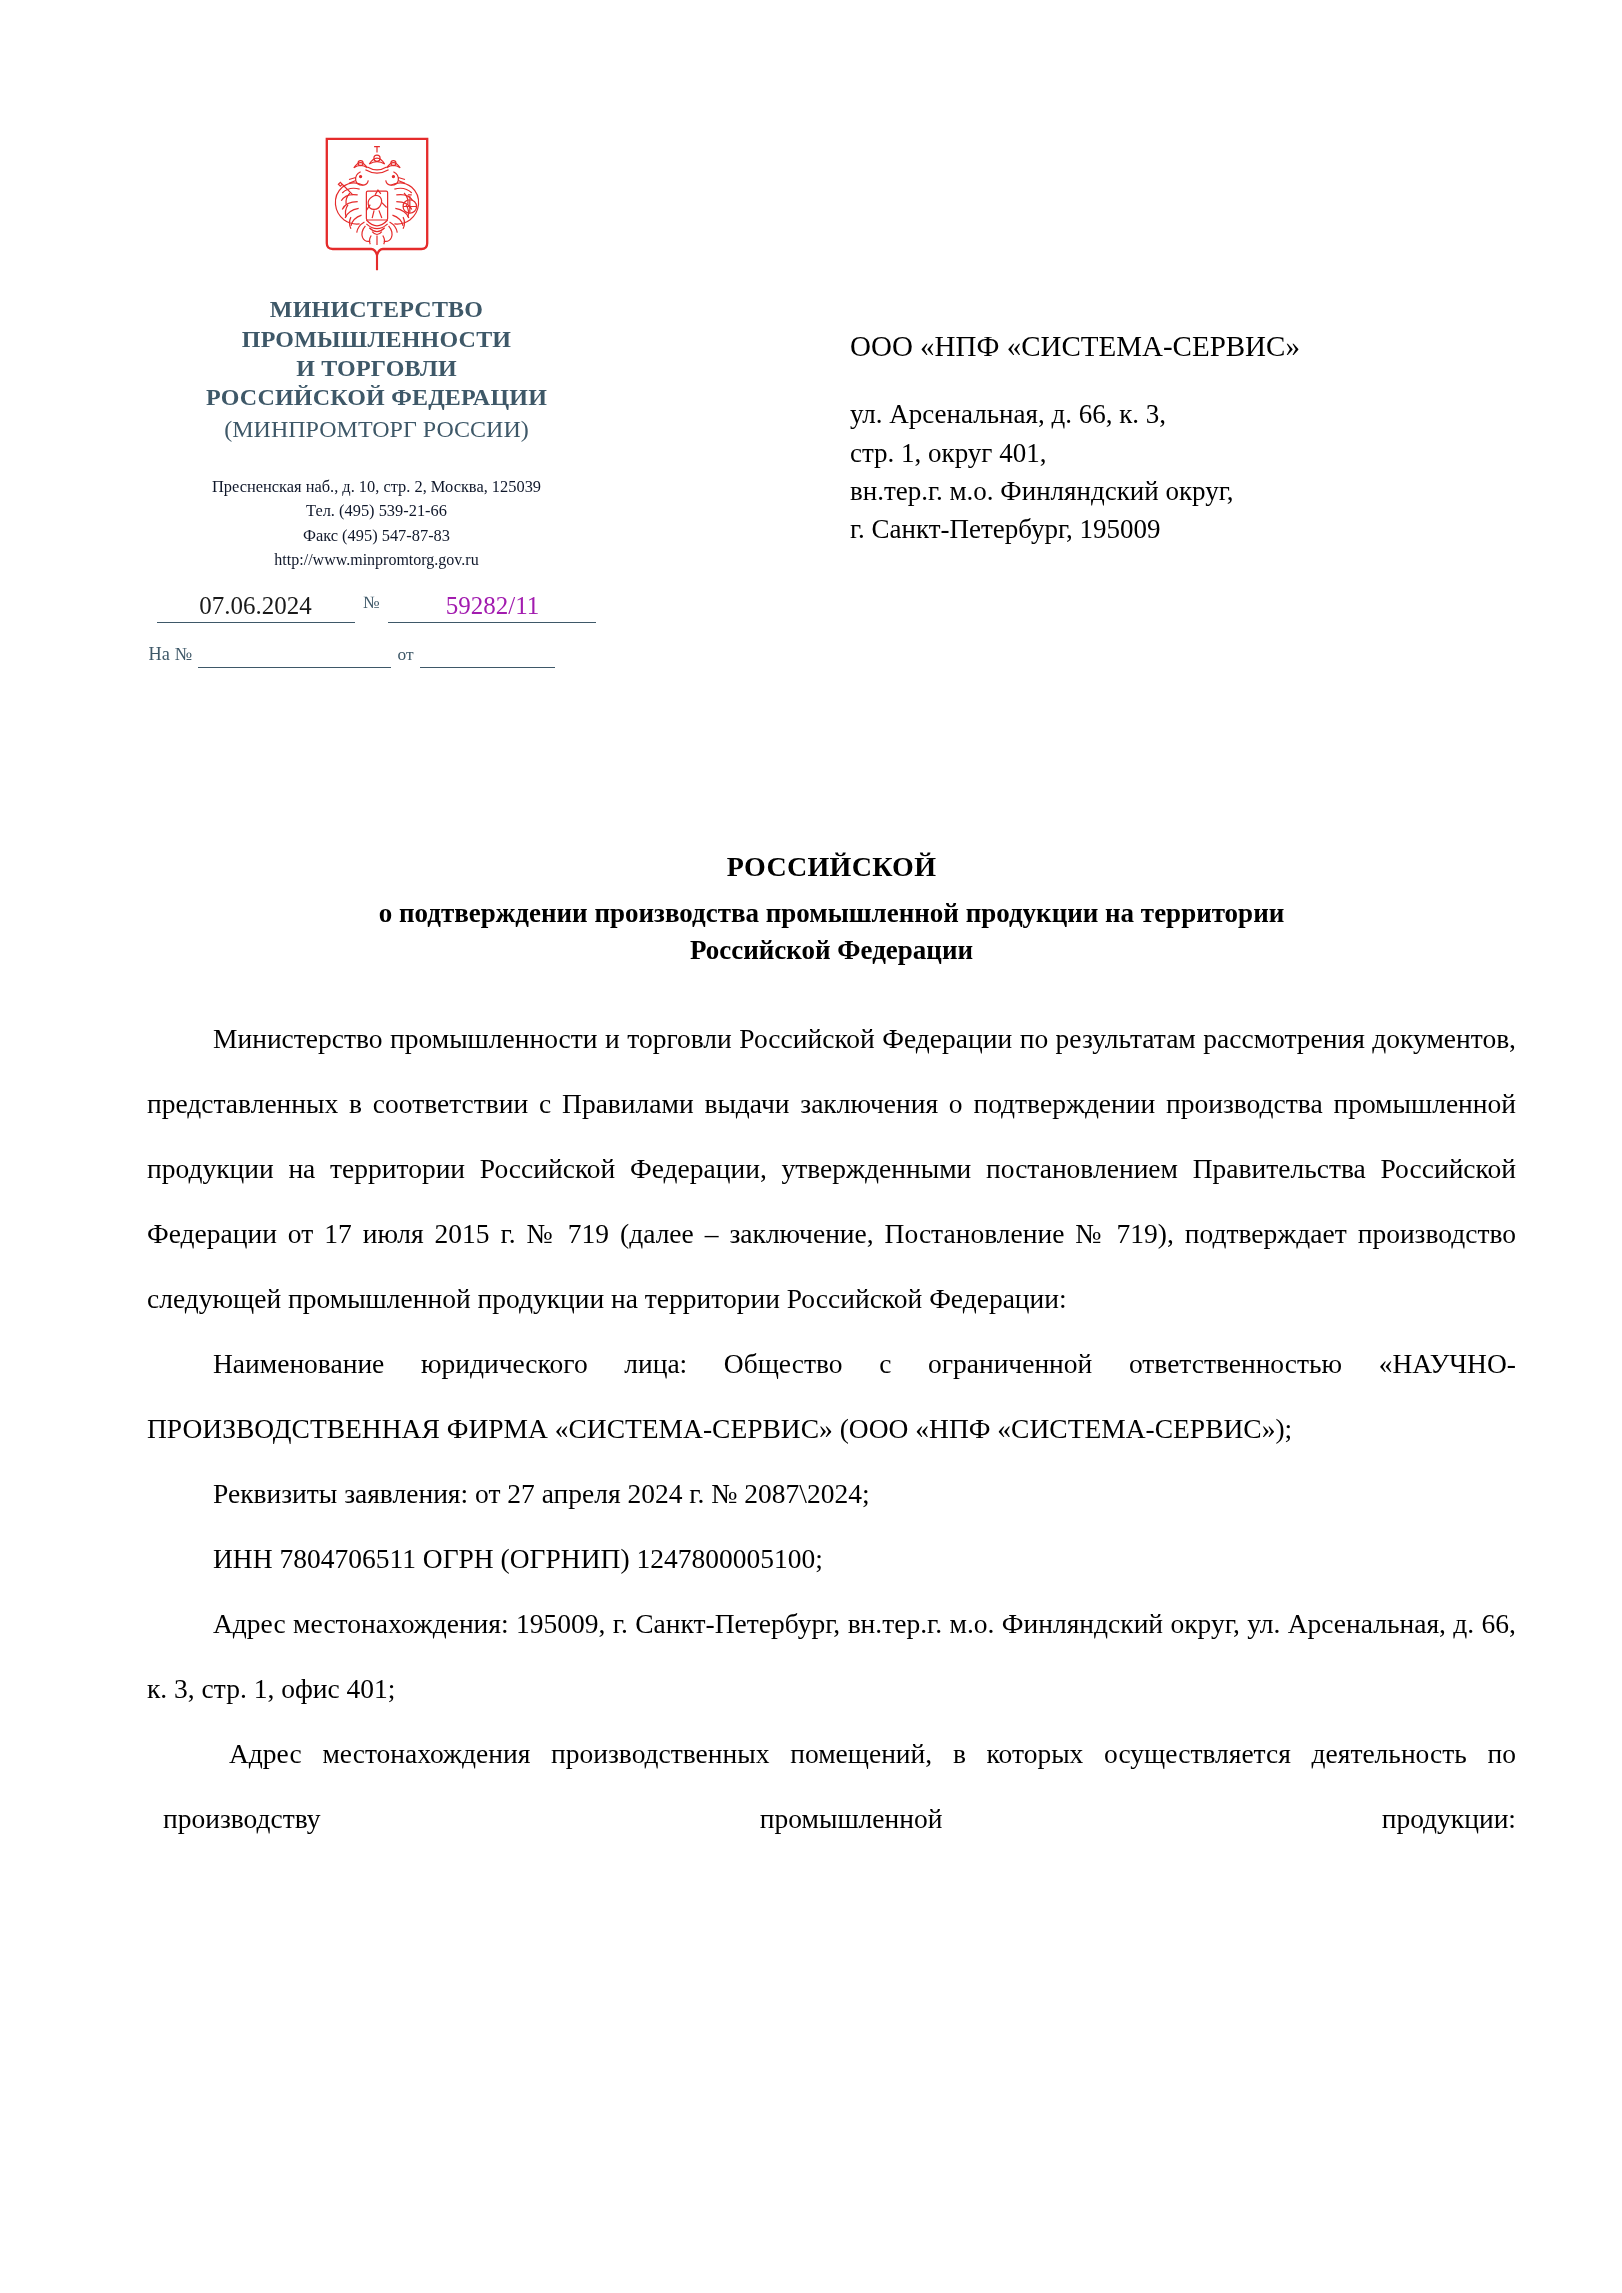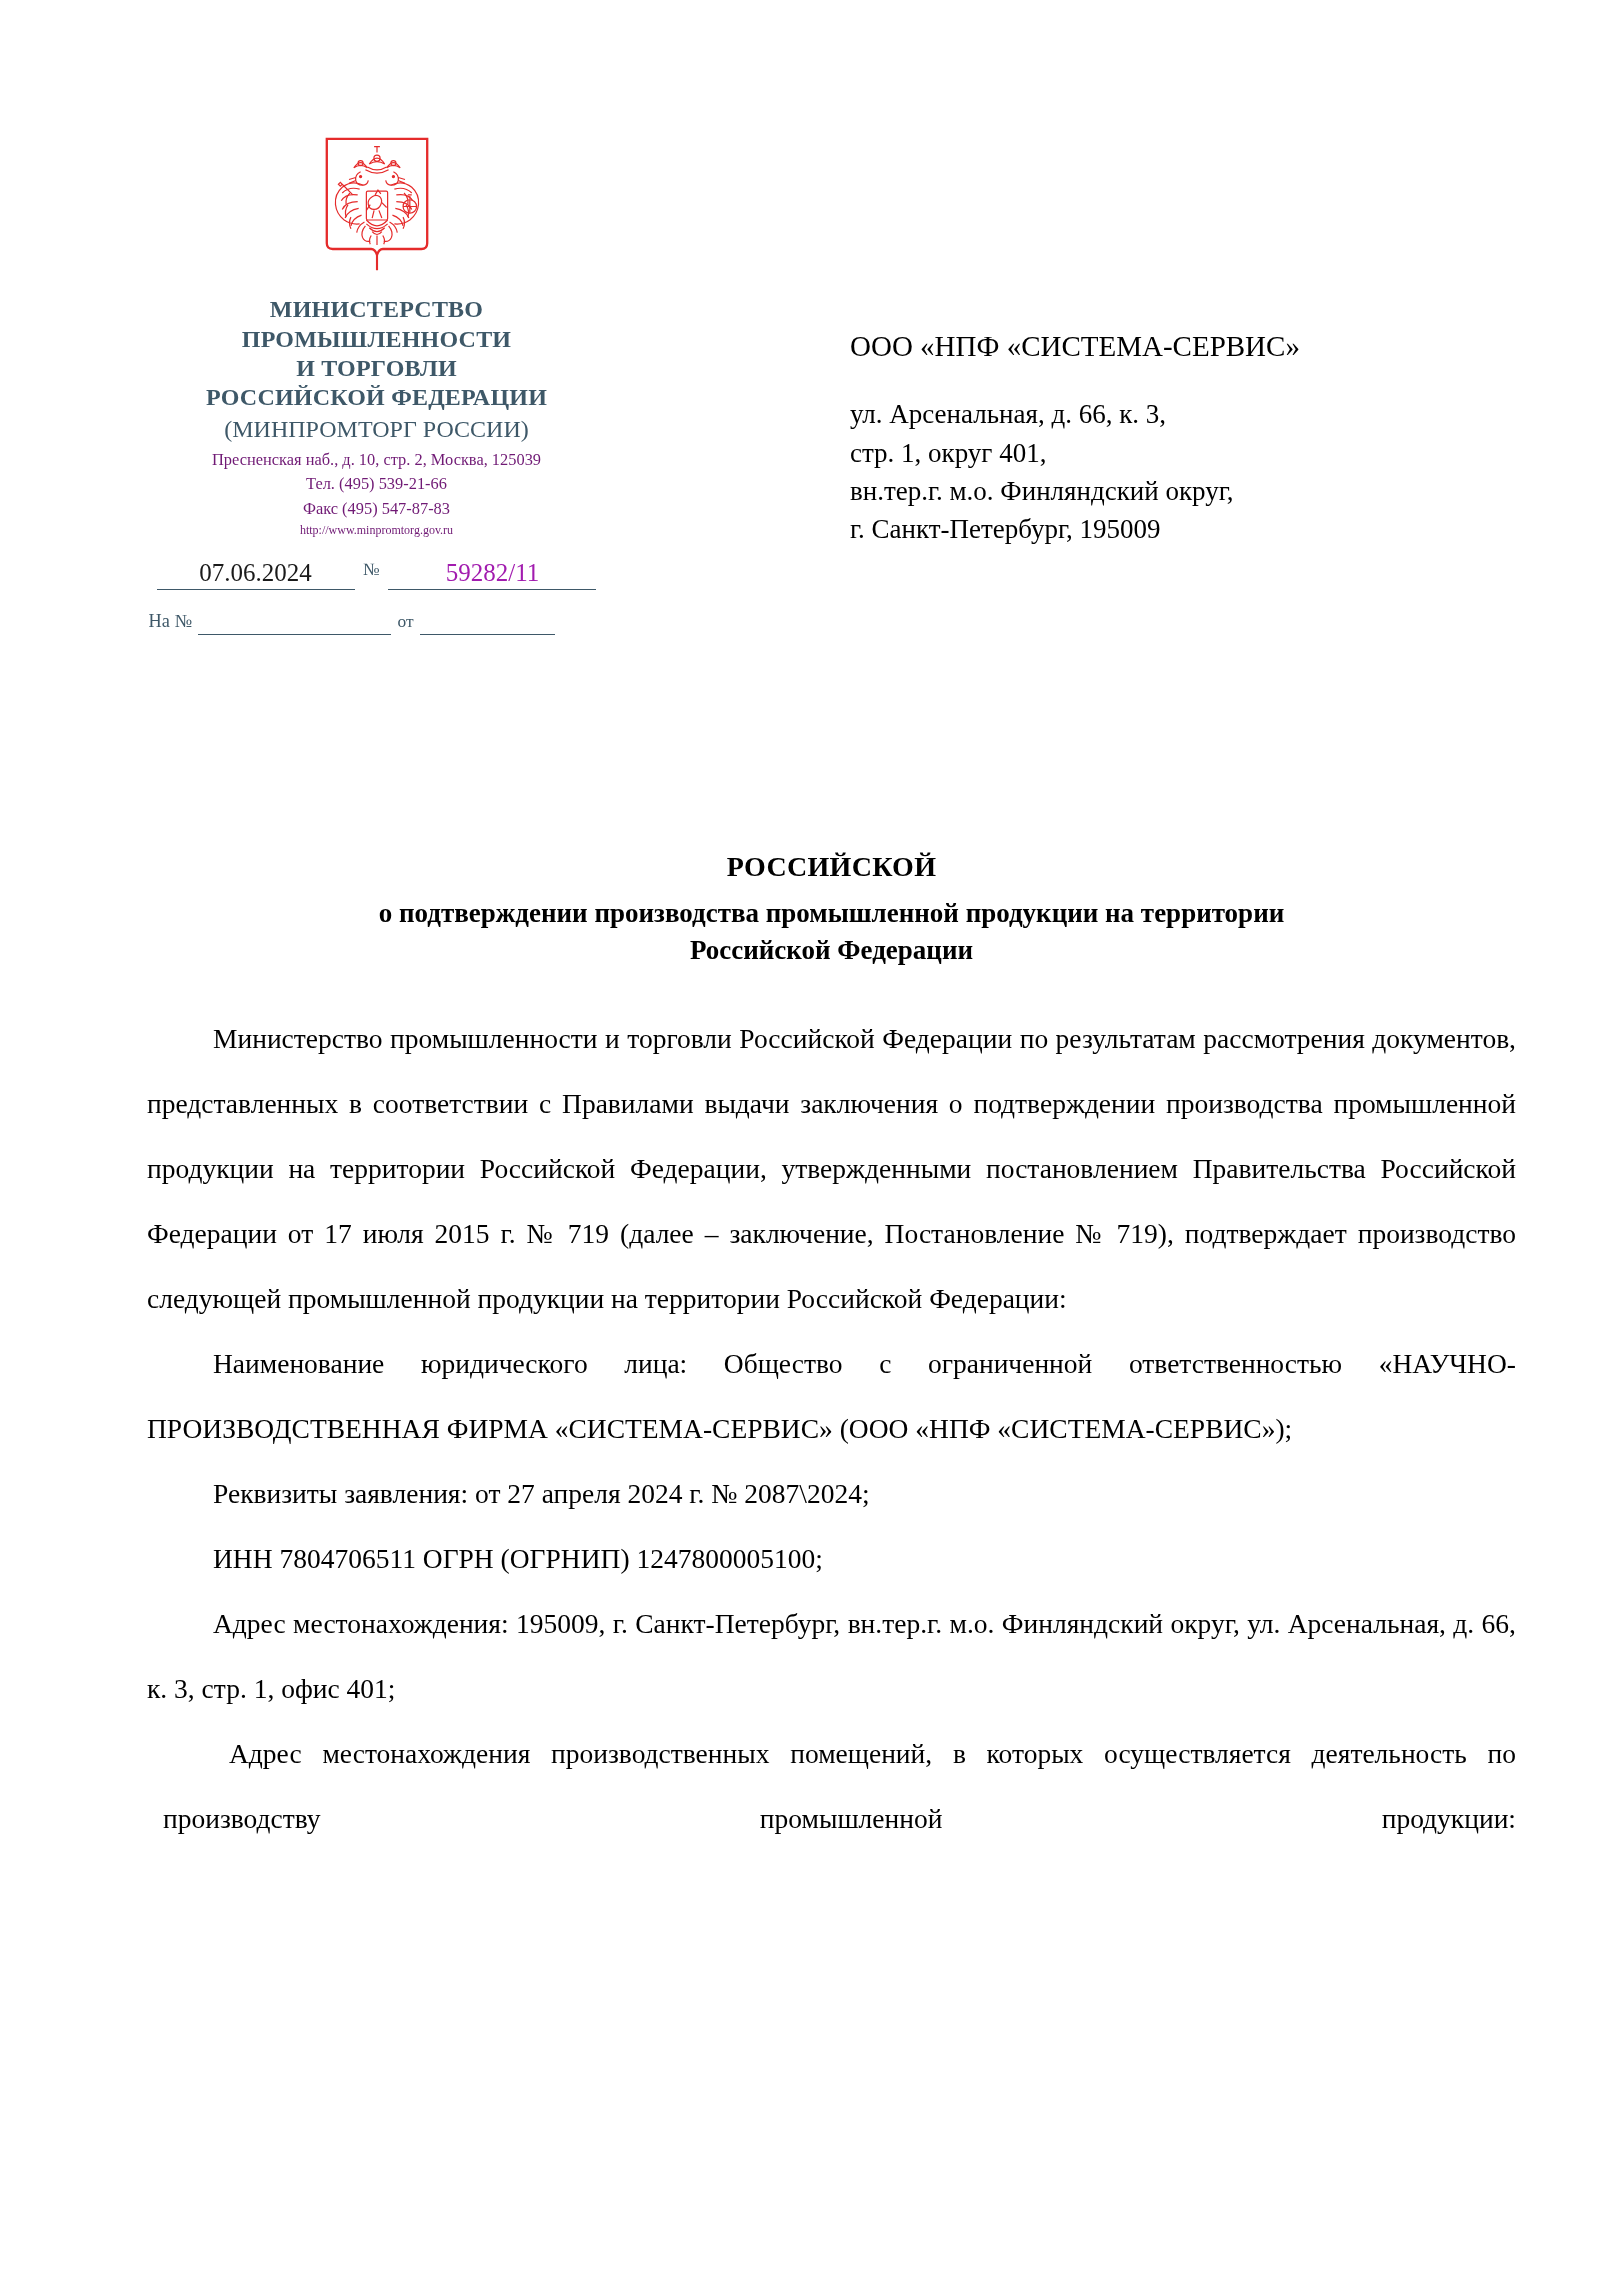--- a/index.html
+++ b/index.html
@@ -59,27 +59,27 @@
   }
   .ministry-short {
     font-weight: normal;
     font-size: 24px;
     line-height: 1.3;
     color: #3E5868;
     margin-top: 1.9px;
   }
 
   .contact-block {
-    margin-top: 2px;
+    margin-top: 29px;
     font-size: 16.4px;
     line-height: 1.5;
-    color: #701a75;
+    color: #0f172a;
   }
   .contact-block .line { white-space: nowrap; }
-  .contact-block .url { font-size: 12px; }
+  .contact-block .url { font-size: 16px; }
 
   
   .refline {
     margin-top: 19.3px;
     display: flex;
     align-items: flex-start;
     justify-content: center;
     color: #3E5868;
   }
   .ref-date {

